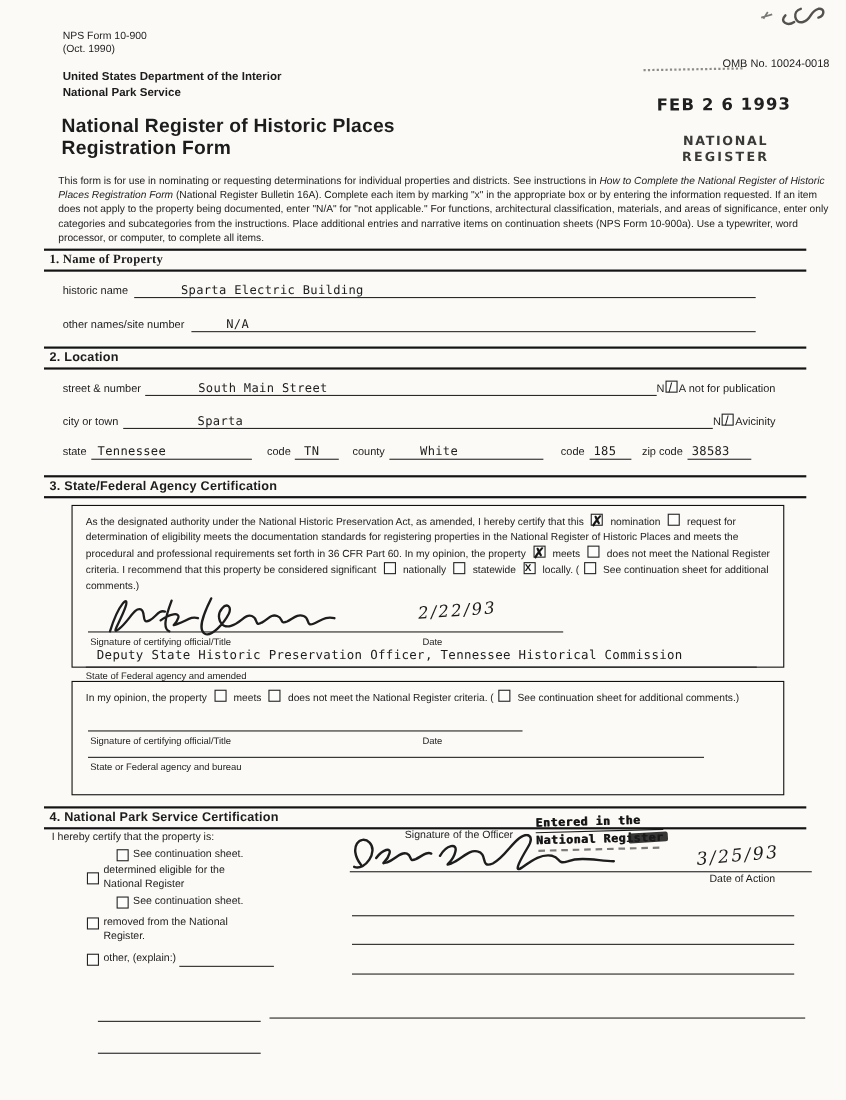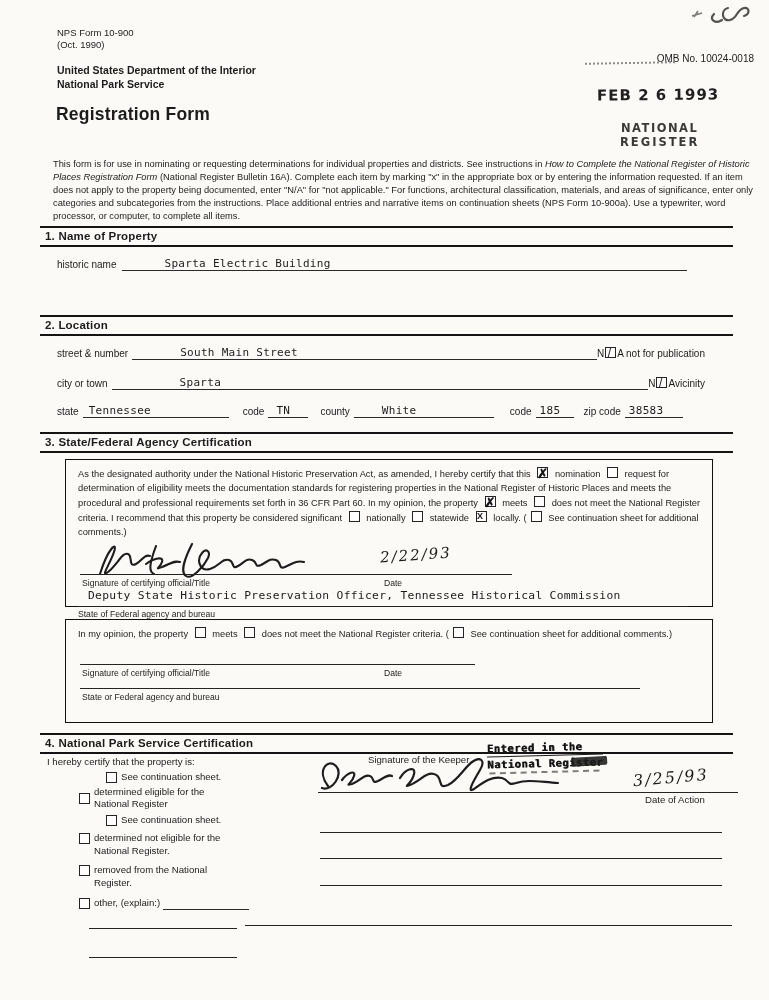--- a/index.html
+++ b/index.html
@@ -52,43 +52,50 @@
     <path d="M4 14 l10 -3 M10 9 l-4 6" stroke="#7a7a78" stroke-width="1.6" fill="none"></path>
     <path d="M26 12 c-6 6 2 10 8 6 M40 6 c-8 2 -6 14 2 12 c8 -2 6 -10 14 -12 c6 -1 6 6 0 8" stroke="#55524e" stroke-width="2.2" fill="none" stroke-linecap="round"></path>
   </svg>
 
   <div class="abs bold" style="left:57px;top:64px;font-size:10.5px;line-height:1.3;">
     <div>United States Department of the Interior</div>
     <div>National Park Service</div>
   </div>
 
   <div class="abs bold" style="left:56px;top:105px;font-size:17.5px;line-height:1.12;letter-spacing:.2px;">
+    <div>National Register of Historic Places</div>
     <div>Registration Form</div>
   </div>
 
   <div class="abs" style="left:585px;top:62px;width:90px;border-top:2px dotted #8f8d88;transform:rotate(-1deg);"></div>
   <div class="abs" style="left:597px;top:86px;font-size:15px;font-weight:bold;letter-spacing:1px;color:#202020;transform:rotate(-.5deg);font-family:'DejaVu Sans',sans-serif;">FEB 2 6 1993</div>
   <div class="abs" style="left:620px;top:122px;text-align:center;font-size:11.5px;letter-spacing:1.5px;color:#3a3a38;line-height:1.2;font-weight:bold;font-family:'DejaVu Sans',sans-serif;">
     <div>NATIONAL</div>
     <div style="letter-spacing:2px;">REGISTER</div>
   </div>
 
   <p class="abs" style="left:53px;top:158px;width:702px;font-size:9.3px;line-height:1.4;margin:0;">
     <span>This form is for use in nominating or requesting determinations for individual properties and districts. See instructions in </span><i>How to Complete the National Register of Historic Places Registration Form</i><span> (National Register Bulletin 16A). Complete each item by marking "x" in the appropriate box or by entering the information requested. If an item does not apply to the property being documented, enter "N/A" for "not applicable." For functions, architectural classification, materials, and areas of significance, enter only categories and subcategories from the instructions. Place additional entries and narrative items on continuation sheets (NPS Form 10-900a). Use a typewriter, word processor, or computer, to complete all items.</span>
   </p>
 
-  <div class="abs sec-head" style="left:40px;top:226px;width:688px;">1.  Name of Property</div>
+  <div class="abs sec-head" style="left:40px;top:226px;width:688px;font-family:Liberation Serif, serif;">1.  Name of Property</div>
 
   <div class="abs frow" style="left:57px;top:256px;width:630px;">
     <span class="flabel">historic name</span>
     <span class="fline" style="margin-left:6px;">
         <span class="mono" style="padding-left:42px;">Sparta Electric Building</span>
       </span>
   </div>
 
+  <div class="abs frow" style="left:57px;top:287px;width:630px;">
+    <span class="flabel">other names/site number</span>
+    <span class="fline" style="margin-left:6px;">
+        <span class="mono" style="padding-left:32px;">N/A</span>
+      </span>
+  </div>
 
   <div class="abs sec-head" style="left:40px;top:315px;width:688px;">2.  Location</div>
 
   <div class="abs frow" style="left:57px;top:345px;width:648px;">
     <span class="flabel">street &amp; number</span>
     <span class="fline" style="margin-left:4px;">
         <span class="mono" style="padding-left:48px;text-align:right;">South Main Street</span>
       </span>
     <span style="white-space:nowrap;padding-bottom:1px;">
       <span>N</span><span class="cb slash" style="margin:0 1px;"></span><span>A</span>
@@ -157,21 +164,21 @@
         <path d="M8 36 C16 10 26 2 22 14 C18 26 8 40 16 34 C26 26 30 14 36 16 C41 18 36 30 44 26 C50 23 52 16 58 18 M64 8 C58 24 56 34 62 36 M54 26 C62 20 72 18 70 24 C68 30 62 32 70 29 C78 26 82 22 88 24 M100 6 C92 22 88 34 94 38 C100 42 112 28 116 20 C119 13 114 10 110 15 C104 22 108 34 118 31 C128 28 130 20 137 22 C143 24 139 32 146 28 C152 25 154 20 160 22 C166 24 162 30 169 27 C175 24 178 20 184 22 C190 24 186 32 193 29 C200 26 204 22 212 24" stroke="#1d1d1d" stroke-width="2.1" fill="none" stroke-linecap="round"></path>
       </svg>
       <span class="hand" style="position:absolute;left:302px;top:2px;transform:rotate(-4deg);">2/22/93</span>
       <div class="sigline" style="position:absolute;left:2px;top:32px;width:432px;"></div>
       <span class="tiny" style="position:absolute;left:4px;top:35px;">Signature of certifying official/Title</span>
       <span class="tiny" style="position:absolute;left:306px;top:35px;">Date</span>
     </div>
 
     <div style="margin-top:6px;">
       <div class="mono" style="border-bottom:1.4px solid #242424;width:600px;padding-left:10px;padding-bottom:1px;font-size:11.3px;">Deputy State Historic Preservation Officer, Tennessee Historical Commission</div>
-      <div class="tiny lbl-under">State of Federal agency and bureau</div>
+      <div class="tiny lbl-under">State of Federal agency and amended</div>
     </div>
   </div>
 
   <div class="certbox" style="top:619px;height:104px;">
     <div style="width:620px;">
       <span>In my opinion, the property</span>
       <span class="cb"></span>
       <span>meets</span>
       <span class="cb"></span>
       <span>does not meet the National Register criteria. (</span><span class="cb"></span>
@@ -196,36 +203,32 @@
       <span>See continuation sheet.</span>
     </div>
     <div style="display:flex;margin:2px 0 0 28px;align-items:center;">
       <span class="cb" style="margin-top:1px;"></span>
       <span style="width:140px;">determined eligible for the National Register</span>
     </div>
     <div style="display:flex;margin:3px 0 0 55px;">
       <span class="cb" style="margin-top:1px;"></span>
       <span>See continuation sheet.</span>
     </div>
-    <div style="display:flex;margin:6px 0 0 28px;">
-      <span class="cb" style="margin-top:1px;"></span>
-      <span style="width:155px;">determined not eligible for the National Register.</span>
-    </div>
     <div style="display:flex;margin:7px 0 0 28px;">
       <span class="cb" style="margin-top:1px;"></span>
       <span style="width:150px;">removed from the National Register.</span>
     </div>
     <div style="display:flex;margin:8px 0 0 28px;align-items:flex-end;">
       <span class="cb" style="margin-bottom:1px;"></span>
       <span>other, (explain:)</span>
       <span style="display:inline-block;width:86px;border-bottom:1.3px solid #2a2a2a;margin-left:3px;"></span>
     </div>
   </div>
 
-  <div class="abs" style="left:368px;top:754px;font-size:9.6px;">Signature of the Keeper</div>
+  <div class="abs" style="left:368px;top:754px;font-size:9.6px;">Signature of the Officer</div>
   <div class="abs" style="left:645px;top:754px;font-size:9.6px;margin-top:40px;">Date of Action</div>
 
   <div class="abs stamp" style="left:487px;top:740px;font-size:10.5px;line-height:1.35;letter-spacing:.5px;transform:rotate(-1.5deg);text-shadow:.6px 0 0 #333;">
     <div style="border-bottom:1.6px solid #1a1a1a;padding-bottom:1px;">Entered in the</div>
     <div style="position:relative;">
       <span>National Register</span>
       <span style="position:absolute;right:-4px;top:2px;width:36px;height:9px;background:#1b1b1b;border-radius:2px;transform:rotate(-2deg);opacity:.88;"></span>
       <span style="position:absolute;left:2px;bottom:-3px;width:95%;border-bottom:2px dashed #2a2a2a;opacity:.6;"></span>
     </div>
   </div>

